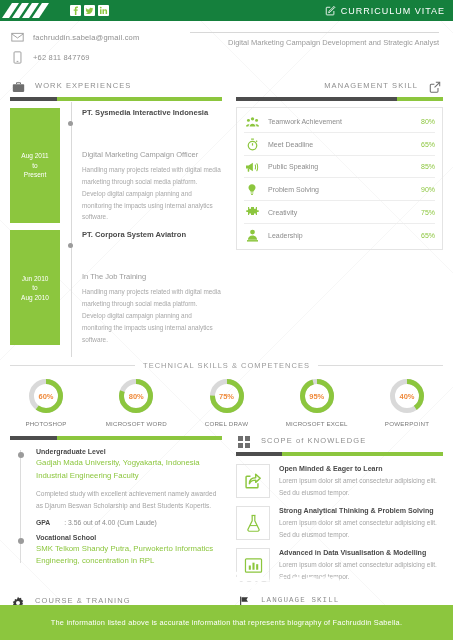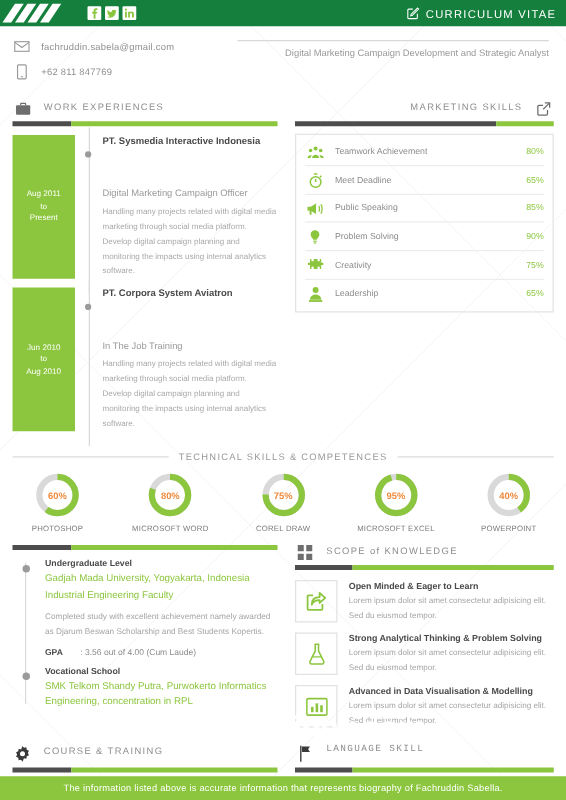--- a/index.html
+++ b/index.html
@@ -145,21 +145,21 @@
   .bullets { padding-top: 7px; }
   .bitem { display: flex; gap: 6px; margin-bottom: 5px; }
   .bitem .bdot { font-size: 8px; color: #9b9b9b; line-height: 1.4; }
   .bitem .btx { font-size: 6.6px; color: #8b8b8b; line-height: 1.75; }
   .bitem .btx .sub { color: #a5a5a5; }
   .langline { font-size: 6.6px; color: #8b8b8b; display: flex; gap: 12px; margin-top: 2px; }
 
   
   .footer {
     position: absolute; left: 0; right: 0; bottom: 0; z-index: 3;
-    height: 19px; background: #8cc63e; color: #ffffff;
+    height: 35px; background: #8cc63e; color: #ffffff;
     display: flex; align-items: center; justify-content: center;
     font-size: 7.4px; letter-spacing: .2px;
   }
 
   
   .wm {
     position: absolute; z-index: 5; left: 0; right: 0; top: 567px;
     text-align: center; font-size: 26px; color: #ffffff;
     font-weight: bold; letter-spacing: -.5px; pointer-events: none;
     text-shadow: 0 0 2px rgba(255,255,255,.9);
@@ -292,21 +292,21 @@
           <div class="jobrole">In The Job Training</div>
           <div class="jobdesc">Handling many projects related with digital media marketing through social media platform. Develop digital campaign planning and monitoring the impacts using internal analytics software.</div>
         </div>
       </div>
 
     </div>
   </div>
 
   <div class="colR">
     <div class="sechead right">
-      <span class="stitle">MARKETING SKILLS</span>
+      <span class="stitle">MANAGEMENT SKILL</span>
       <span class="sicon">
         <svg width="12" height="12" viewBox="0 0 14 14" fill="none" stroke="#6e6e6e" stroke-width="1.2">
           <path d="M8 1.5h4.5V6"></path>
             <path d="M12.5 1.5 6.5 7.5"></path>
           <path d="M10.5 8.2v3.8a1 1 0 0 1-1 1H2.5a1 1 0 0 1-1-1V4.9a1 1 0 0 1 1-1h3.8"></path>
         </svg>
       </span>
     </div>
     <div class="bar">
       <div class="dark" style="width:78%"></div>

